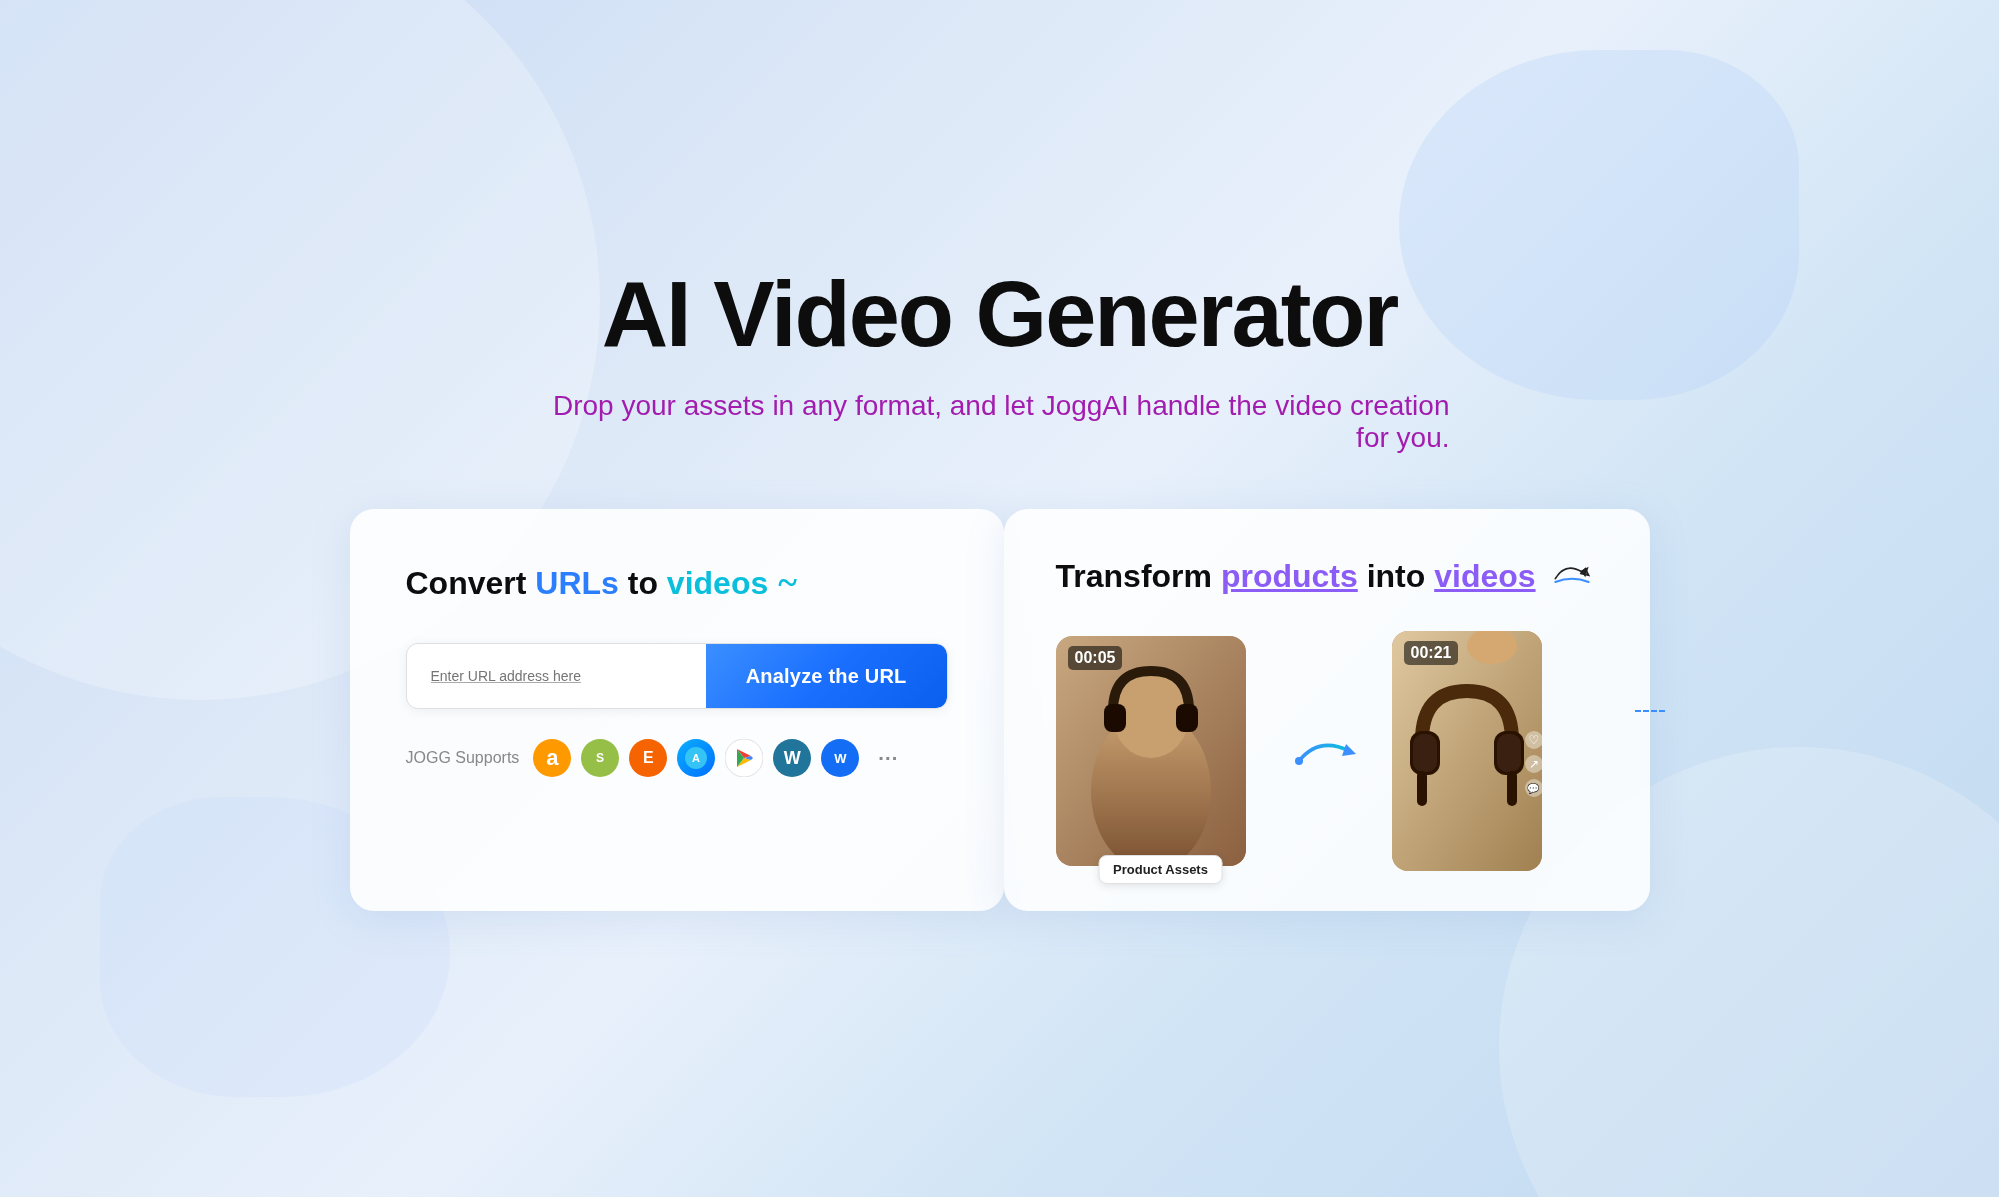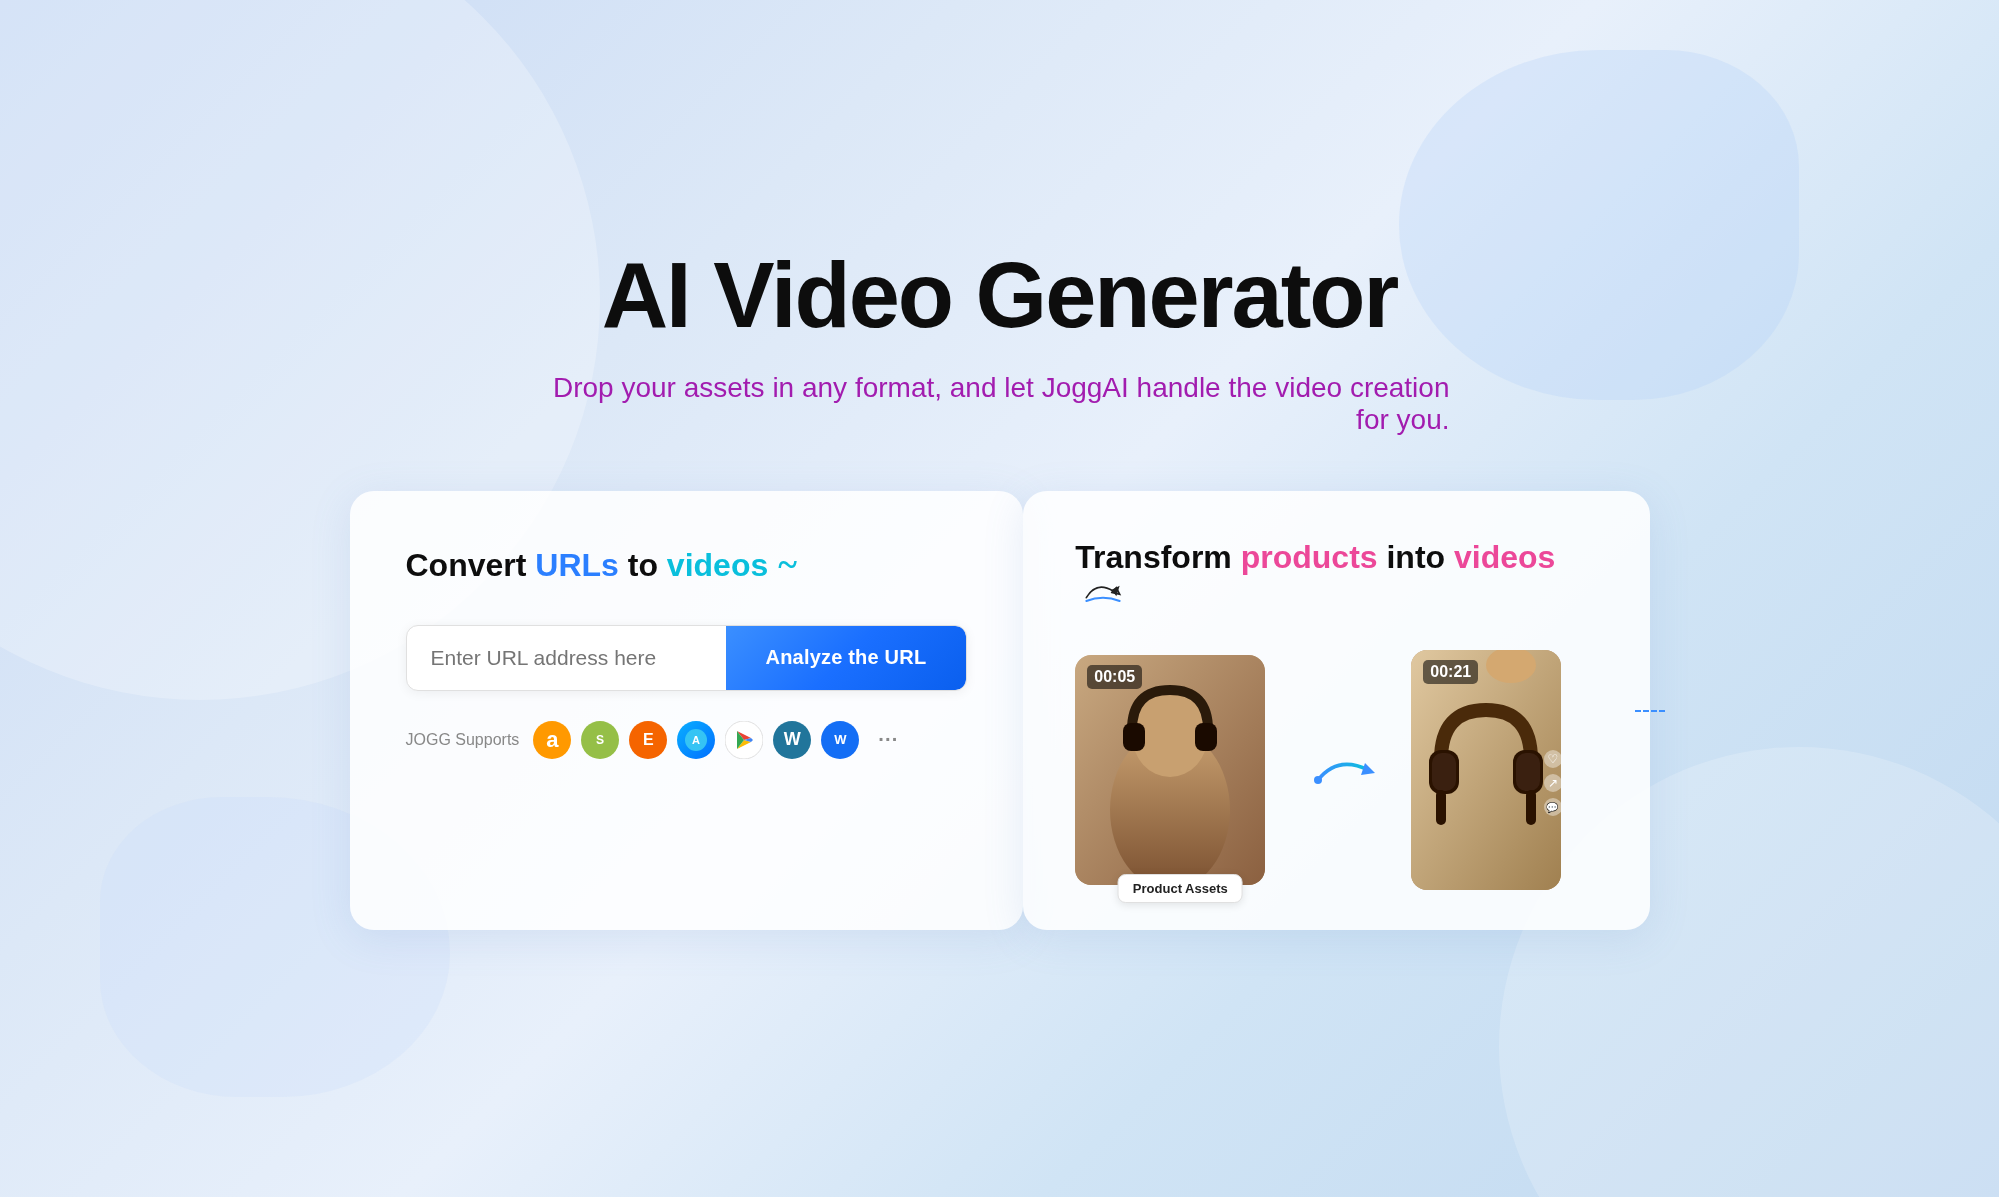--- a/index.html
+++ b/index.html
@@ -110,24 +110,25 @@
       background: #fff;
       margin-bottom: 30px;
       box-shadow: 0 2px 12px rgba(0,0,0,0.06);
     }
 
     .url-input {
       flex: 1;
       border: none;
       outline: none;
       padding: 0 24px;
-      font-size: 21px;
+      font-size: 14px;
       color: #aaa;
       background: transparent;
       height: 64px;
+      text-decoration: underline;
     }
 
     .analyze-btn {
       background: linear-gradient(135deg, #3B8FFF 0%, #1A6FFF 50%, #0A5FEE 100%);
       color: #fff;
       border: none;
       padding: 0 40px;
       font-size: 20px;
       font-weight: 600;
       cursor: pointer;
@@ -183,21 +184,22 @@
     }
 
     .right-card-heading {
       font-size: 32px;
       font-weight: 700;
       color: #0d0d0d;
       margin-bottom: 36px;
     }
 
     .right-card-heading .highlight-blue {
-      color: #ec4899;
+      color: #8b5cf6;
+      text-decoration: underline;
     }
 
     .pen-icon {
       display: inline-block;
       font-size: 30px;
       margin-left: 8px;
     }
 
     .product-demo {
       display: flex;

